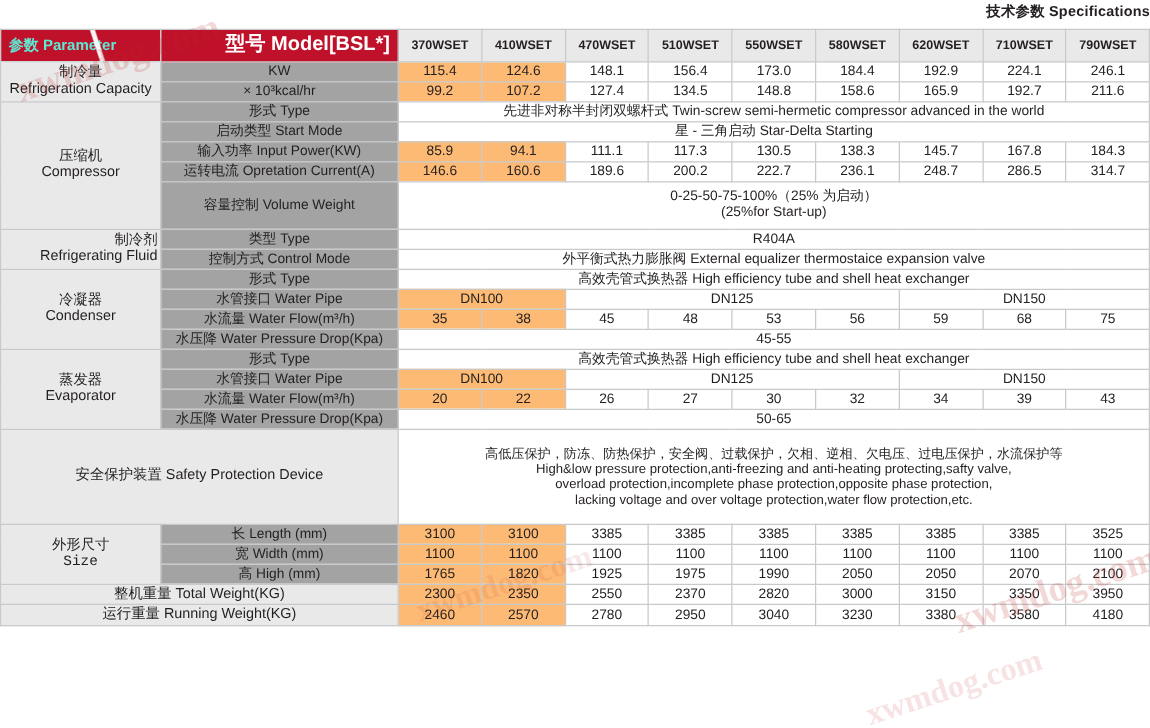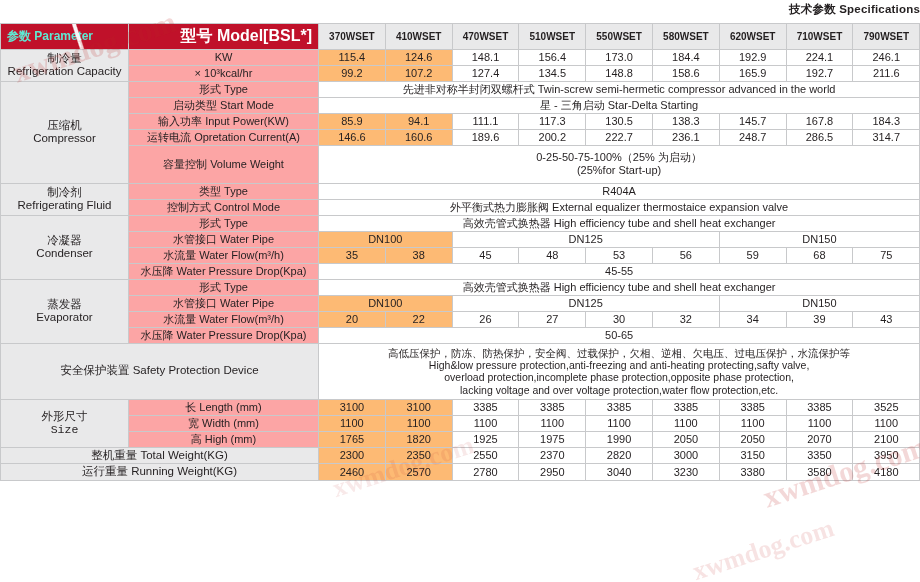--- a/index.html
+++ b/index.html
@@ -72,40 +72,40 @@
     background: linear-gradient(72deg, rgba(255,255,255,0) 58%, rgba(255,255,255,0.95) 59%, rgba(255,255,255,0.95) 61%, rgba(255,255,255,0) 62%);
     pointer-events: none;
   }
 
   .group-cell {
     background: #e9e9ea;
     font-size: 11.5px;
     line-height: 1.3;
   }
   .param-cell {
-    background: #fca5a5;
+    background: #a3a3a3;
     font-size: 11px;
   }
   .val {
     background: #ffffff;
     font-size: 11px;
   }
   .val.shade {
     background: #fdba74;
   }
   .span-note {
     background: #ffffff;
     font-size: 11px;
     line-height: 1.35;
   }
   .safety-cell {
     background: #ffffff;
     font-size: 10.5px;
     line-height: 1.45;
-    padding: 3px 4px !important;
+    padding: 13px 4px !important;
   }
   .safety-zh { display:block; }
 
   
   .wm {
     position: absolute;
     font-family: "Liberation Serif", serif;
     font-weight: bold;
     color: rgba(190, 40, 40, 0.18);
     white-space: nowrap;
@@ -213,21 +213,21 @@
     <td class="val">286.5</td>
     <td class="val">314.7</td>
   </tr>
   <tr>
     <td class="param-cell">容量控制 Volume Weight</td>
     <td class="span-note" colspan="9" style="white-space:pre-line; height:38px;">0-25-50-75-100%（25% 为启动）
 (25%for Start-up)</td>
   </tr>
 
   <tr>
-    <td class="group-cell" rowspan="2" style="white-space:pre-line;">制冷剂
+    <td class="group-cell" rowspan="2" style="white-space:pre-line;text-align:right;">制冷剂
 Refrigerating Fluid</td>
     <td class="param-cell">类型 Type</td>
     <td class="span-note" colspan="9">R404A</td>
   </tr>
   <tr>
     <td class="param-cell">控制方式 Control Mode</td>
     <td class="span-note" colspan="9">外平衡式热力膨胀阀 External equalizer thermostaice expansion valve</td>
   </tr>
 
   <tr>

